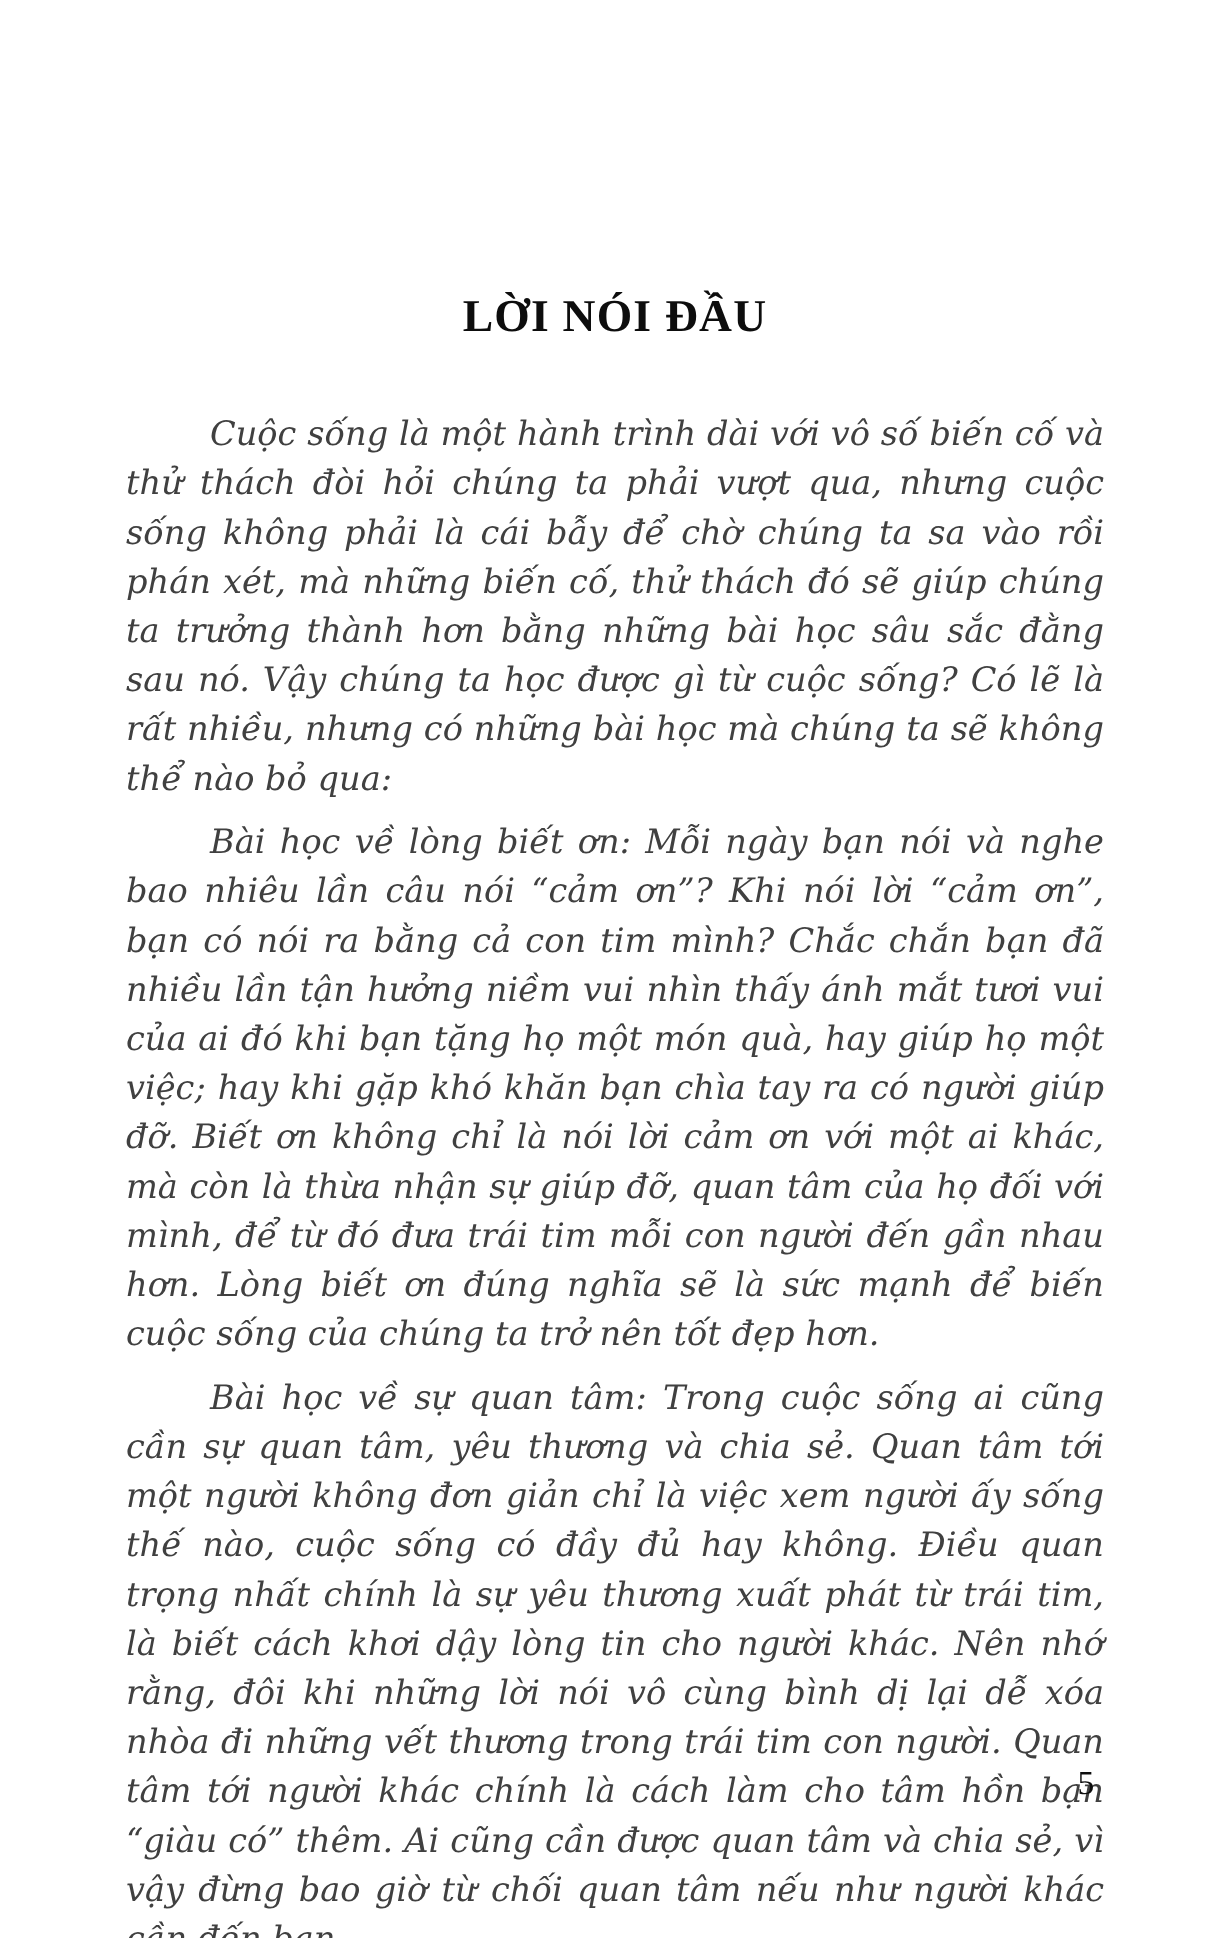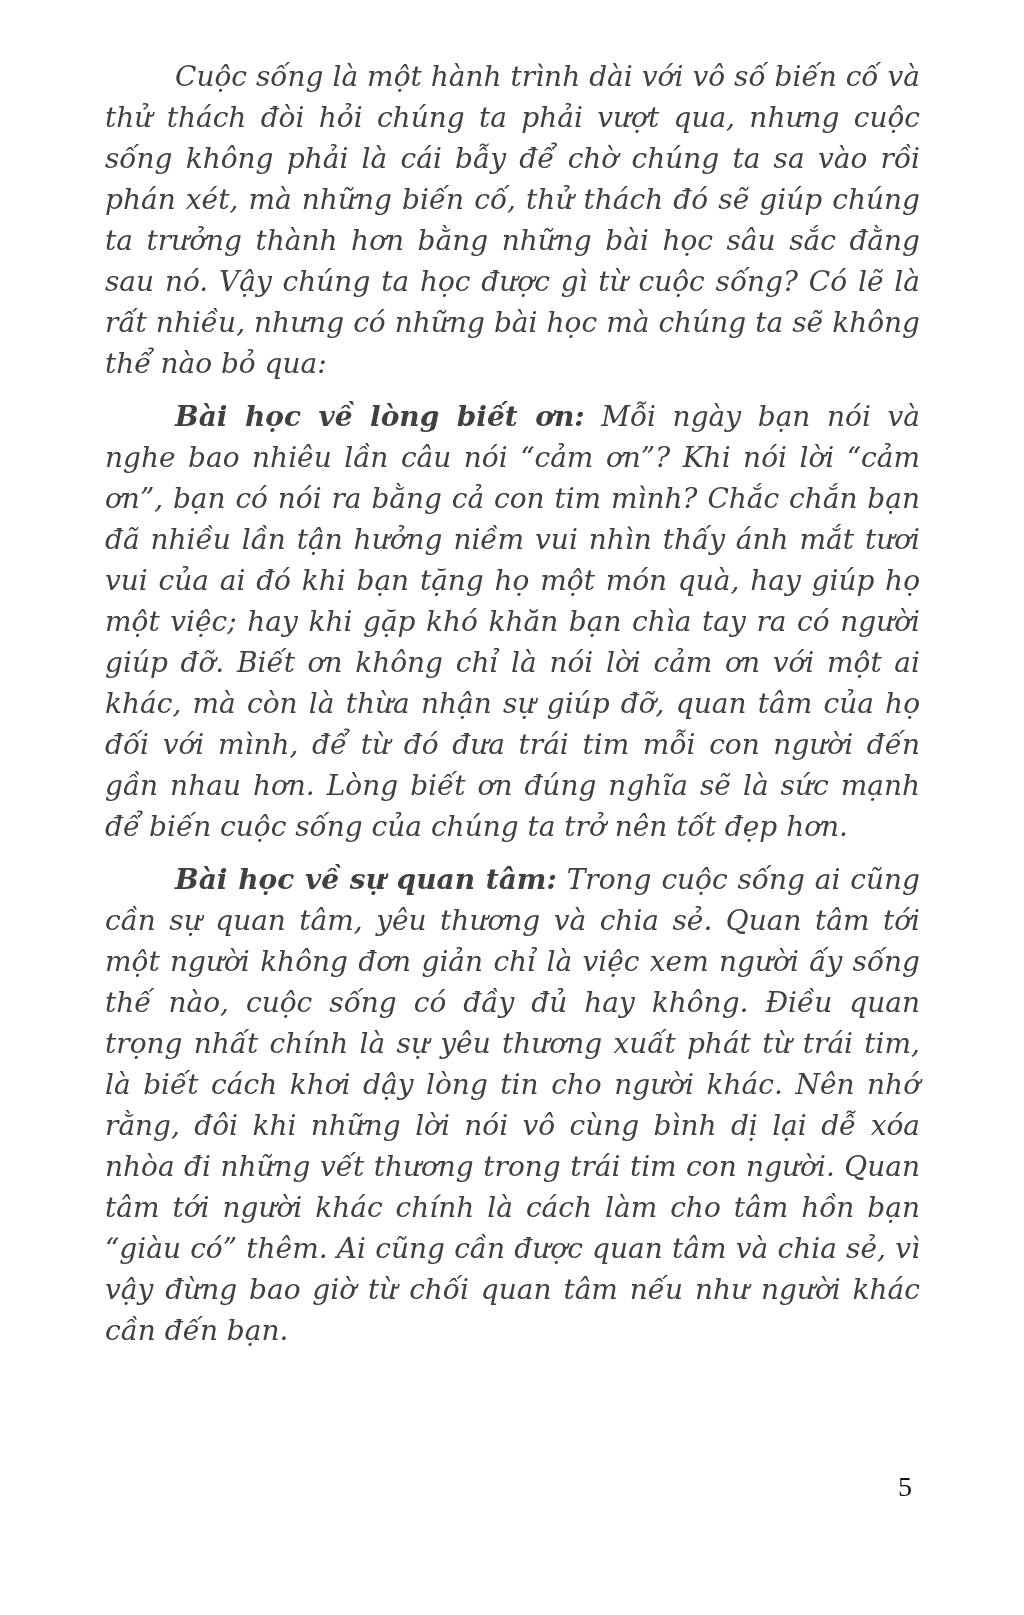--- a/index.html
+++ b/index.html
@@ -35,39 +35,40 @@
   .para {
     margin: 0 0 12px 0;
     font-style: italic;
     font-size: 28px;
     line-height: 41px;
     text-align: justify;
     text-indent: 70px;
     color: #404040;
   }
   .para .lead {
-    font-weight: bold;
+    font-weight: normal;
     margin-top: 38px;
   }
   .page-number {
     position: absolute;
     right: 112px;
     bottom: 112px;
     font-family: "Liberation Serif", serif;
     font-style: normal;
     font-size: 28px;
     color: #0d0d0d;
   }
 </style>
 </head>
 <body>
 
 <div class="page">
   <div class="content">
 
+    <h1 class="title">LỜI NÓI ĐẦU</h1>
 
     <div class="body-text">
 
       <p class="para"><span class="lead"></span> <span>Cuộc sống là một hành trình dài với vô số biến cố và thử thách đòi hỏi chúng ta phải vượt qua, nhưng cuộc sống không phải là cái bẫy để chờ chúng ta sa vào rồi phán xét, mà những biến cố, thử thách đó sẽ giúp chúng ta trưởng thành hơn bằng những bài học sâu sắc đằng sau nó. Vậy chúng ta học được gì từ cuộc sống? Có lẽ là rất nhiều, nhưng có những bài học mà chúng ta sẽ không thể nào bỏ qua:</span></p>
 
       <p class="para"><span class="lead">Bài học về lòng biết ơn:</span> <span>Mỗi ngày bạn nói và nghe bao nhiêu lần câu nói “cảm ơn”? Khi nói lời “cảm ơn”, bạn có nói ra bằng cả con tim mình? Chắc chắn bạn đã nhiều lần tận hưởng niềm vui nhìn thấy ánh mắt tươi vui của ai đó khi bạn tặng họ một món quà, hay giúp họ một việc; hay khi gặp khó khăn bạn chìa tay ra có người giúp đỡ. Biết ơn không chỉ là nói lời cảm ơn với một ai khác, mà còn là thừa nhận sự giúp đỡ, quan tâm của họ đối với mình, để từ đó đưa trái tim mỗi con người đến gần nhau hơn. Lòng biết ơn đúng nghĩa sẽ là sức mạnh để biến cuộc sống của chúng ta trở nên tốt đẹp hơn.</span></p>
 
       <p class="para"><span class="lead">Bài học về sự quan tâm:</span> <span>Trong cuộc sống ai cũng cần sự quan tâm, yêu thương và chia sẻ. Quan tâm tới một người không đơn giản chỉ là việc xem người ấy sống thế nào, cuộc sống có đầy đủ hay không. Điều quan trọng nhất chính là sự yêu thương xuất phát từ trái tim, là biết cách khơi dậy lòng tin cho người khác. Nên nhớ rằng, đôi khi những lời nói vô cùng bình dị lại dễ xóa nhòa đi những vết thương trong trái tim con người. Quan tâm tới người khác chính là cách làm cho tâm hồn bạn “giàu có” thêm. Ai cũng cần được quan tâm và chia sẻ, vì vậy đừng bao giờ từ chối quan tâm nếu như người khác cần đến bạn.</span></p>
 
     </div>

